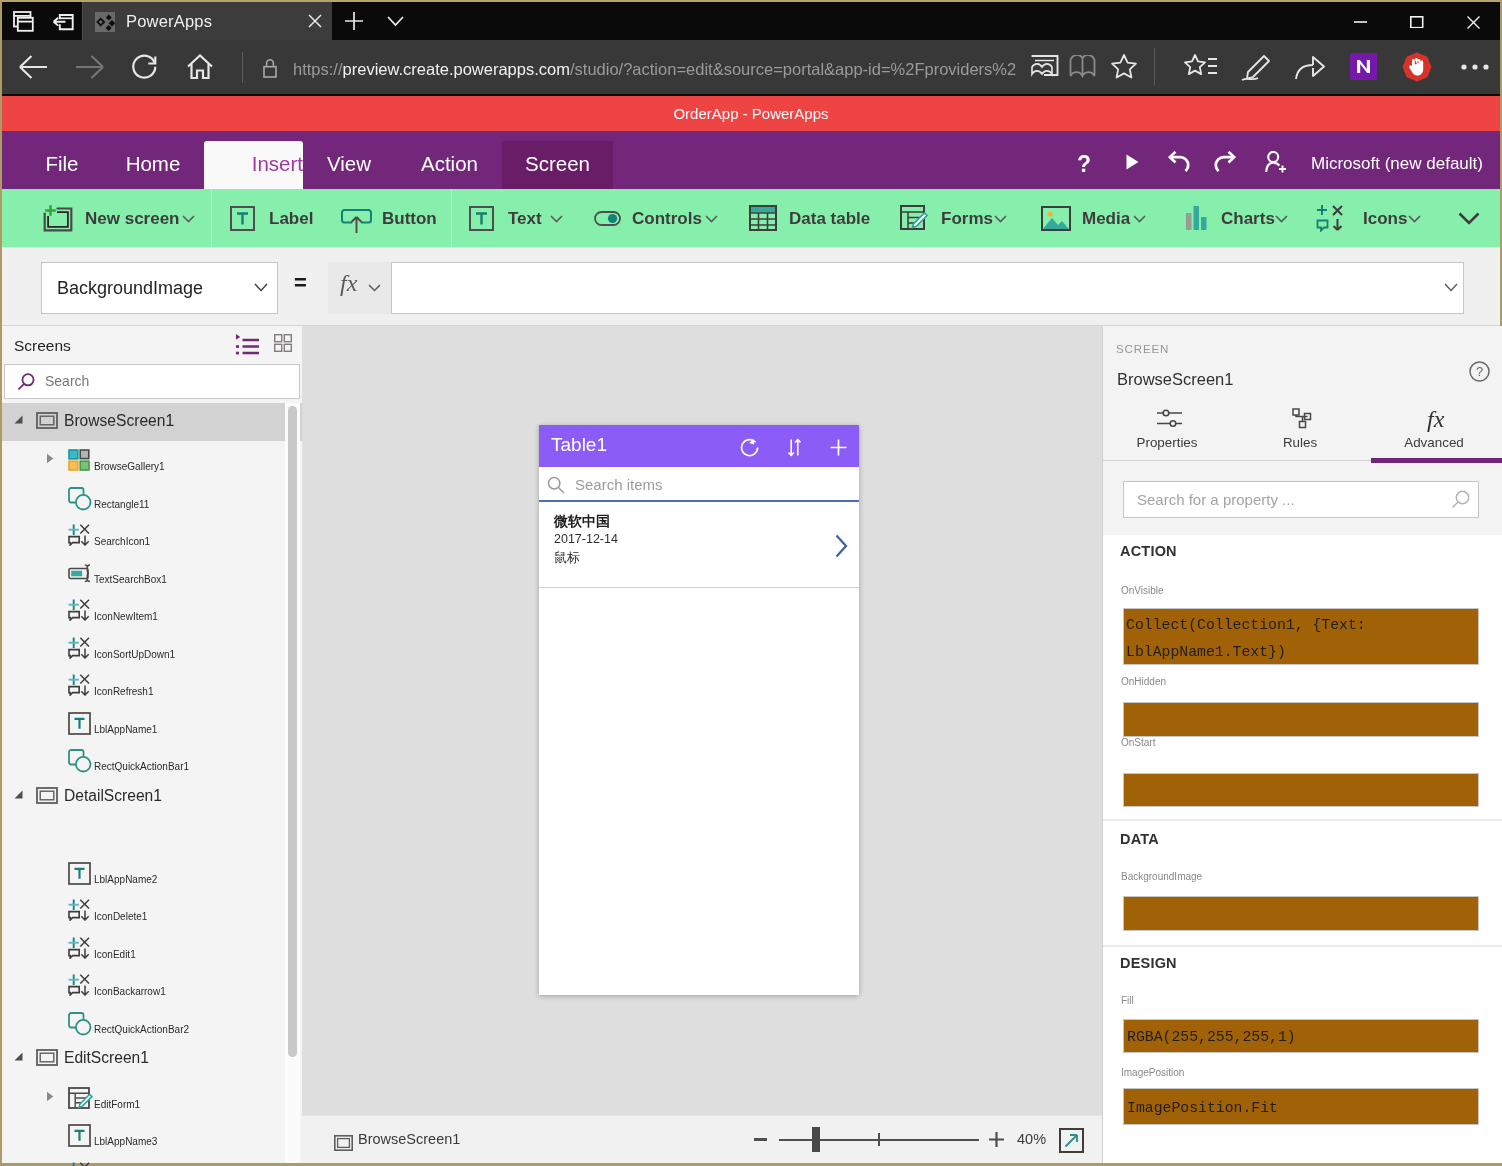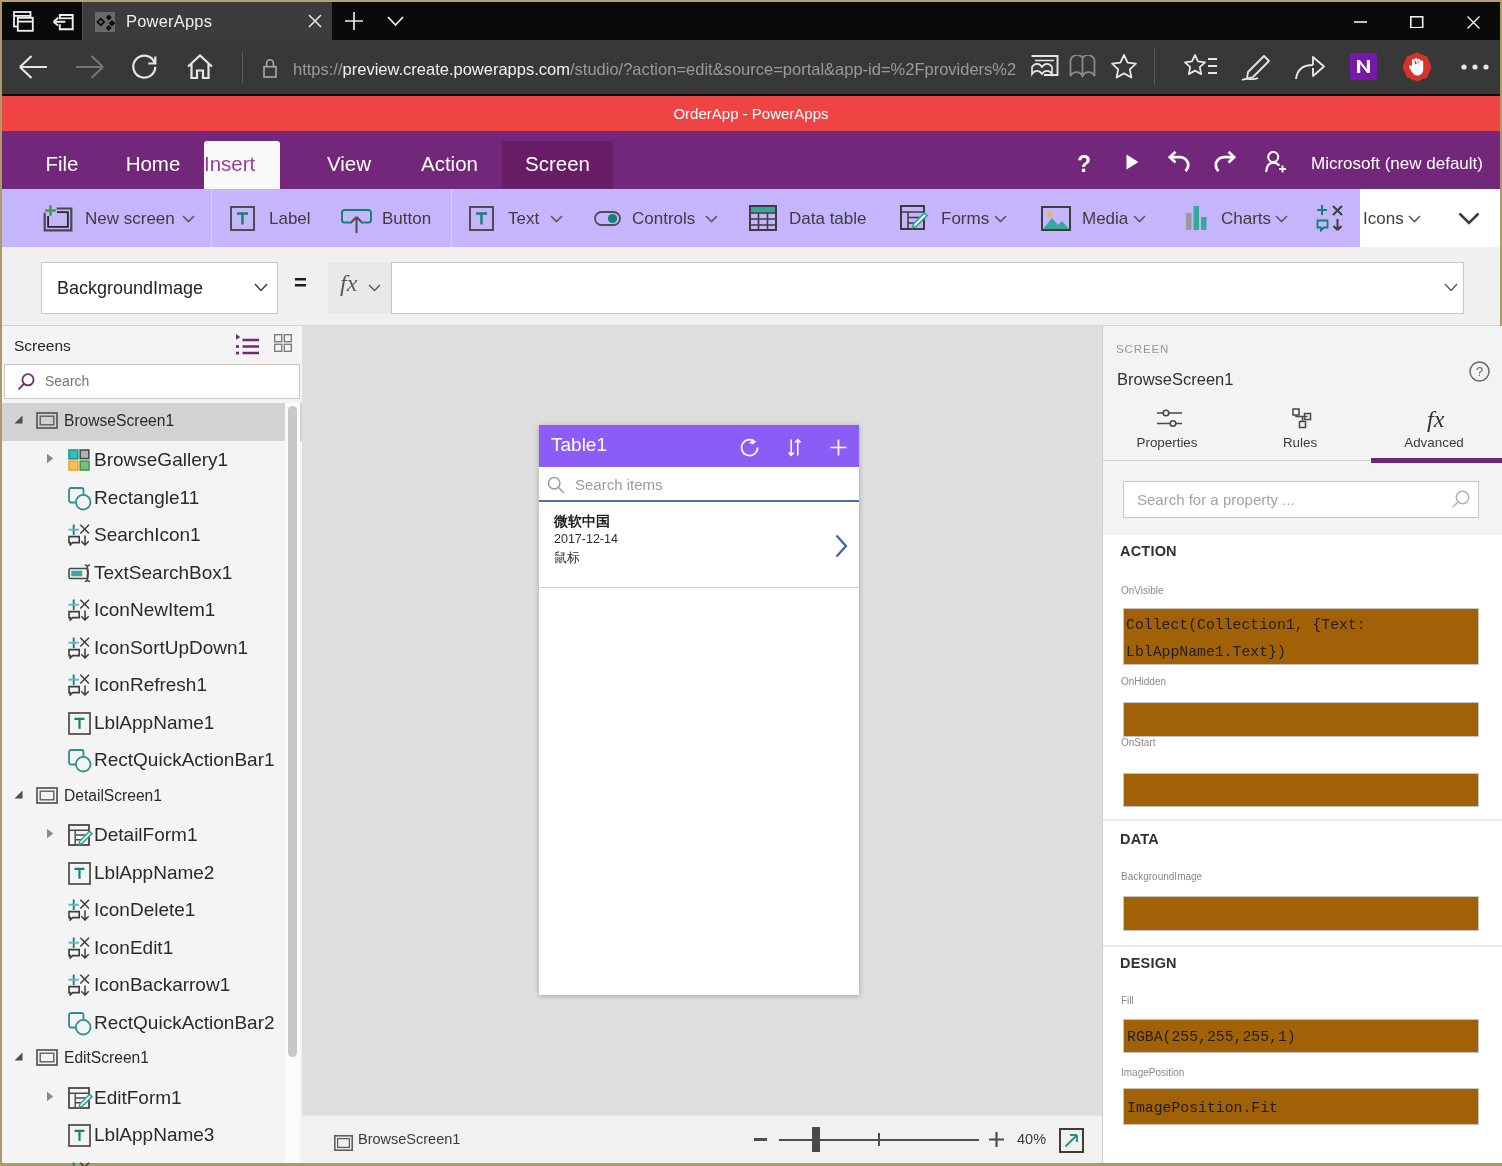--- a/index.html
+++ b/index.html
@@ -18,43 +18,43 @@
 
 
 #addrbar { left:0; top:38px; width:1498px; height:56px; background:#393839; border-bottom:2px solid #0a0a0a; color:#ccc; }
 .urltxt { font-size:16.5px; }
 
 
 #apptitle { left:0; top:94px; width:1498px; height:35px; background:#ef4444; color:#fff;
   text-align:center; font-size:15px; line-height:35px; }
 #menurow { left:0; top:129px; width:1498px; height:58px; background:#73277a; color:#fff; }
 .menuitem { position:absolute; top:0; height:58px; line-height:66px; font-size:20.5px; text-align:center; }
-#insert-tab { position:absolute; left:202px; top:9.5px; width:76px; height:48.5px; background:#faf9fa;
-  border-radius:3px 3px 0 0; color:#9e3a9e; text-align:left; line-height:46px; font-size:20.5px; }
+#insert-tab { position:absolute; left:202px; top:9.5px; width:99px; height:48.5px; background:#faf9fa;
+  border-radius:3px 3px 0 0; color:#9e3a9e; text-align:right; line-height:46px; font-size:20.5px; }
 #screen-tab { position:absolute; left:500px; top:9.5px; width:111px; height:48.5px; background:#691d67;
   color:#fff; text-align:center; line-height:46px; font-size:20.5px; }
 
 
-#ribbon { left:0; top:187px; width:1358px; height:58px; background:#c4b5fd; color:#3e3d3c; }
+#ribbon { left:0; top:187px; width:1498px; height:58px; background:#86efac; color:#3e3d3c;font-weight:bold; }
 .rib-lab { position:absolute; top:20px; font-size:17px; white-space:nowrap; }
 .rib-sep { position:absolute; top:0; width:1px; height:58px; background:#d8d7d7; }
 
 
 #fbar { left:0; top:245px; width:1498px; height:79px; background:#f1f0f0; border-bottom:1px solid #d5d4d4; }
 #propdd { position:absolute; left:39px; top:15px; width:237px; height:52px; background:#fff;
   border:1px solid #c8c7c7; font-size:18px; color:#252423; line-height:50px; padding-left:15px; }
 #fxbox { position:absolute; left:326px; top:15px; width:63px; height:52px; background:#eae9e9; }
 #finput { position:absolute; left:389px; top:15px; width:1073px; height:52px; background:#fff; border:1px solid #c8c7c7; }
 
 
 #lpanel { left:0; top:324px; width:300px; height:837px; background:#f5f4f5; }
 #lp-search { position:absolute; left:2px; top:38px; width:296px; height:35px; background:#fff;
   border:1px solid #c9c8c8; }
 .trow { position:absolute; left:0; width:300px; height:38px; }
-.trow .nm { position:absolute; top:9px; font-size:19px; color:#2b2a29; white-space:nowrap; }
+.trow .nm { position:absolute; top:21px; font-size:10px; color:#2b2a29; white-space:nowrap; }
 .ticon { position:absolute; top:9px; }
 
 
 #canvas { left:300px; top:324px; width:800px; height:789px; background:#dfdedf; }
 #phone { position:absolute; left:237px; top:99px; width:320px; height:570px; background:#fff;
   box-shadow:0 1px 5px rgba(0,0,0,0.28); }
 #ph-head { position:absolute; left:0; top:0; width:320px; height:42px; background:#8b5cf6; }
 
 
 #statusbar { left:300px; top:1113px; width:800px; height:48px; background:#f2f1f2; border-top:1px solid #e5e4e4; }
@@ -475,33 +475,20 @@
           <path d="M8.5 0.5 V8.5 H0.5 z" fill="#4f4e4e"></path>
         </svg>
   <span class="ticon" style="left:34px">
           <svg width="22" height="17" viewBox="0 0 22 17">
             <rect x="1" y="1" width="20" height="15" fill="none" stroke="#5f5e5e" stroke-width="1.8"></rect>
             <rect x="4.2" y="4.2" width="13.6" height="8.6" fill="none" stroke="#5f5e5e" stroke-width="1.4"></rect>
           </svg>
         </span>
   <div class="nm" style="left:62px;font-size:15.6px;top:9px">DetailScreen1</div>
 </div>
-<div class="trow" style="top:489px;">
-  <svg class="abs" style="left:44px;top:13px" width="8" height="11" viewBox="0 0 8 11">
-          <path d="M1 0.8 L7.2 5.5 L1 10.2 z" fill="#8a8988"></path>
-        </svg>
-  <span class="ticon" style="left:66px">
-          <svg width="25" height="24" viewBox="0 0 25 24">
-            <rect x="1" y="1" width="20" height="20" fill="none" stroke="#4a4948" stroke-width="1.8"></rect>
-            <path d="M1 6.2 H21 M7.2 6.2 V21 M7.2 11 H21 M7.2 15.8 H17" stroke="#4a4948" stroke-width="1.4"></path>
-            <path d="M21.6 7.2 L24 9.6 L14.2 19.4 L11 20.3 L11.9 17.1 z" fill="#f5f4f5" stroke="#2ba395" stroke-width="1.5"></path>
-          </svg>
-        </span>
-  <div class="nm" style="left:92px">DetailForm1</div>
-</div>
 <div class="trow" style="top:526.5px;">
   <span class="ticon" style="left:66px">
           <svg width="23" height="23" viewBox="0 0 23 23">
             <rect x="1" y="1" width="21" height="21" fill="none" stroke="#4a4948" stroke-width="1.7"></rect>
             <path d="M6.5 6.8 H16.5 M11.5 6.8 V16.8" stroke="#158076" stroke-width="2.2"></path>
           </svg>
         </span>
   <div class="nm" style="left:92px">LblAppName2</div>
 </div>
 <div class="trow" style="top:564px;">

